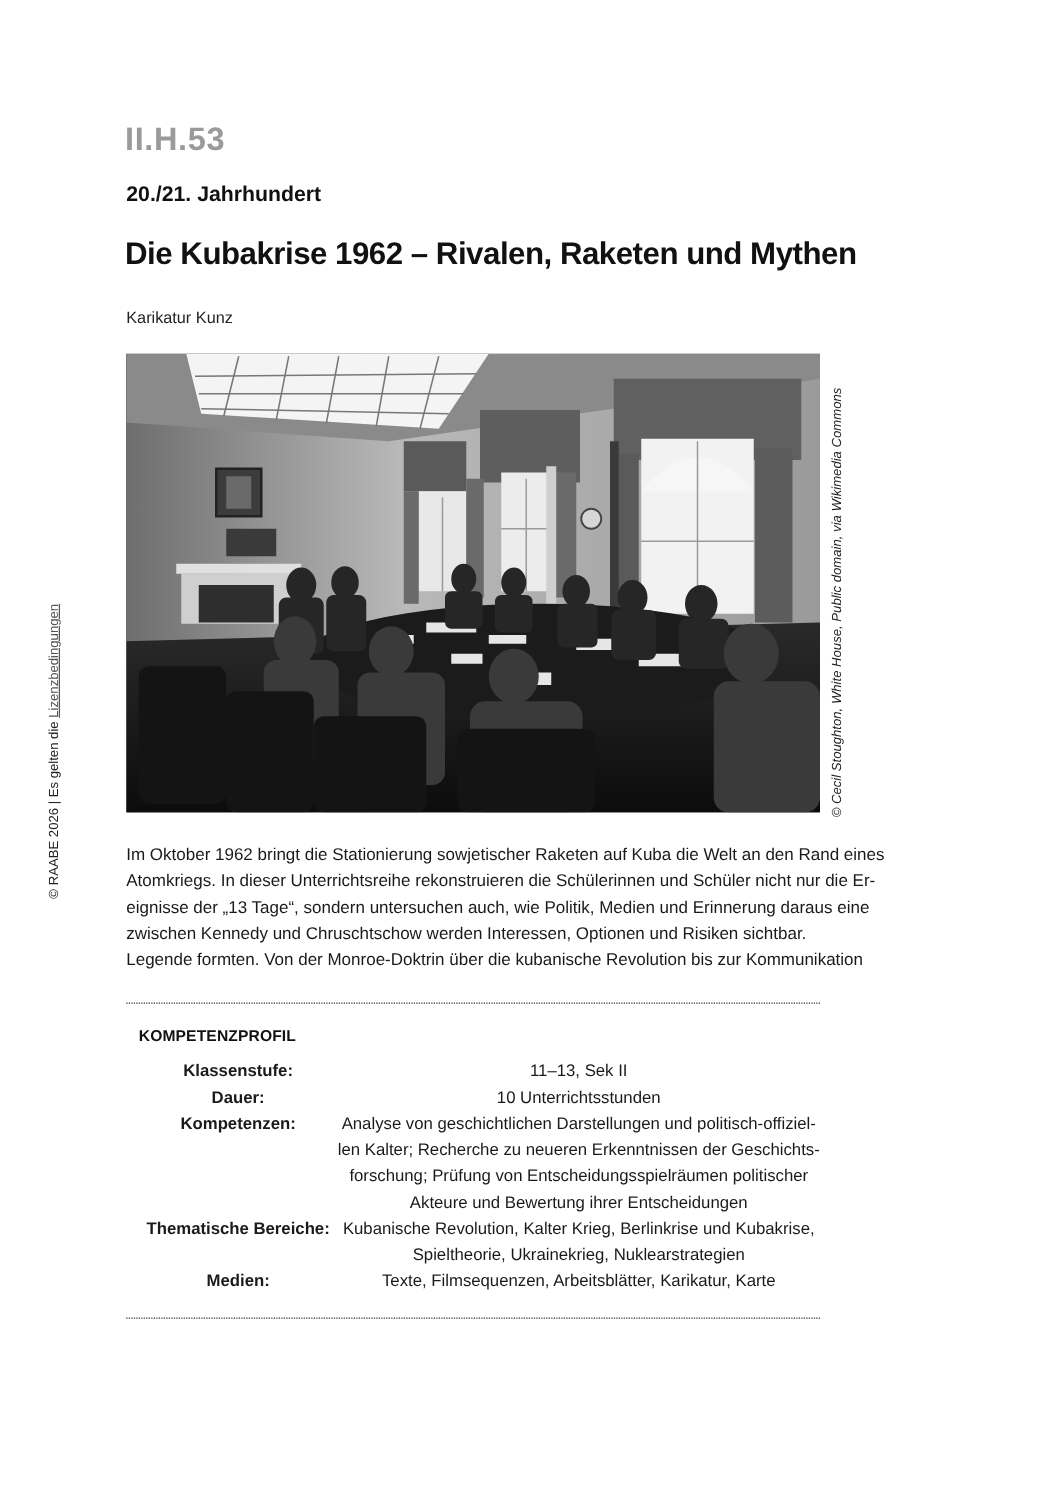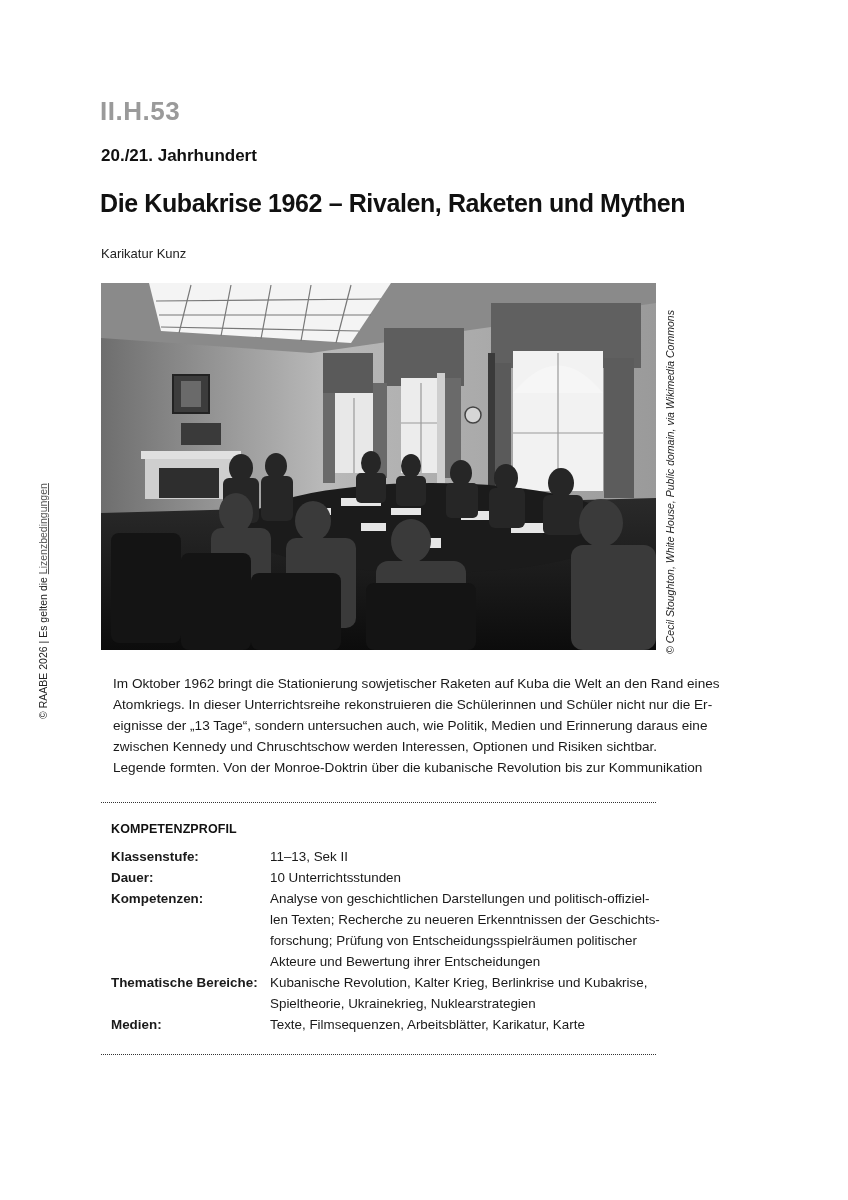--- a/index.html
+++ b/index.html
@@ -14,28 +14,28 @@
   .photo { position: absolute; left: 101px; top: 283px; width: 555px; height: 367px; overflow: hidden; background: #3a3a3a; }
   .photo svg { display: block; width: 100%; height: 100%; }
 
   .credit-right { position: absolute; left: 662px; top: 313px; width: 16px; height: 337px; }
   .credit-right span { position: absolute; left: 50%; top: 50%; white-space: nowrap; transform: translate(-50%, -50%) rotate(-90deg); font-size: 10.5px; font-style: italic; color: #222; }
 
   .credit-left { position: absolute; left: 36px; top: 485px; width: 14px; height: 232px; }
   .credit-left .inner { position: absolute; left: 50%; top: 50%; white-space: nowrap; transform: translate(-50%, -50%) rotate(-90deg); font-size: 10.5px; color: #222; }
   .credit-left .link { text-decoration: underline; color: #555; }
 
-  .intro { position: absolute; left: 101px; top: 673px; width: 560px; font-size: 13.6px; line-height: 21px; color: #1a1a1a; margin-left: 12px; }
+  .intro { position: absolute; left: 101px; top: 673px; width: 560px; font-size: 13.6px; line-height: 21px; color: #1a1a1a; }
   .intro p { margin: 0; white-space: nowrap; }
 
   .dots { position: absolute; left: 101px; width: 555px; height: 0; border-top: 1.4px dotted #333; }
 
   .profile { position: absolute; left: 111px; top: 822px; width: 545px; }
   .profile-heading { font-size: 12.5px; font-weight: bold; color: #111; margin-bottom: 10px; letter-spacing: 0.1px; }
-  .prow { display: flex; font-size: 13.4px; line-height: 21px; color: #1a1a1a; }
+  .prow { display: flex; font-size: 13.4px; line-height: 21px; color: #1a1a1a; text-align: center; }
   .plabel { width: 159px; flex-shrink: 0; font-weight: bold; }
   .pvalue { flex: 1; }
   .pvalue div { white-space: nowrap; }
 </style>
 </head>
 <body>
 
 <div class="code">II.H.53</div>
 <div class="era">20./21. Jahrhundert</div>
 <h1 class="title">Die Kubakrise 1962 – Rivalen, Raketen und Mythen</h1>
@@ -175,21 +175,21 @@
     <div class="plabel">Dauer:</div>
     <div class="pvalue">
       <div>10 Unterrichtsstunden</div>
     </div>
   </div>
 
   <div class="prow">
     <div class="plabel">Kompetenzen:</div>
     <div class="pvalue">
       <div>Analyse von geschichtlichen Darstellungen und politisch-offiziel-</div>
-      <div>len Texten; Recherche zu neueren Erkenntnissen der Geschichts-</div>
+      <div>len Kalter; Recherche zu neueren Erkenntnissen der Geschichts-</div>
       <div>forschung; Prüfung von Entscheidungsspielräumen politischer</div>
       <div>Akteure und Bewertung ihrer Entscheidungen</div>
     </div>
   </div>
 
   <div class="prow">
     <div class="plabel">Thematische Bereiche:</div>
     <div class="pvalue">
       <div>Kubanische Revolution, Kalter Krieg, Berlinkrise und Kubakrise,</div>
       <div>Spieltheorie, Ukrainekrieg, Nuklearstrategien</div>

